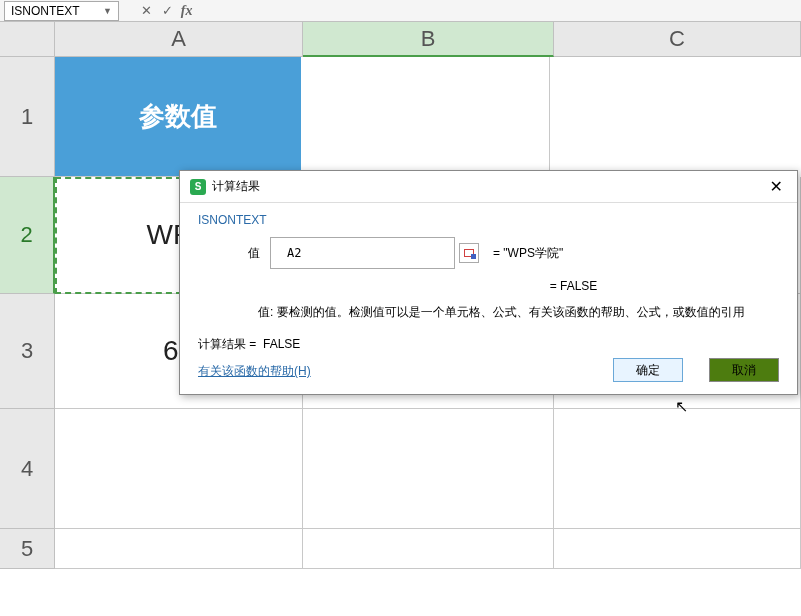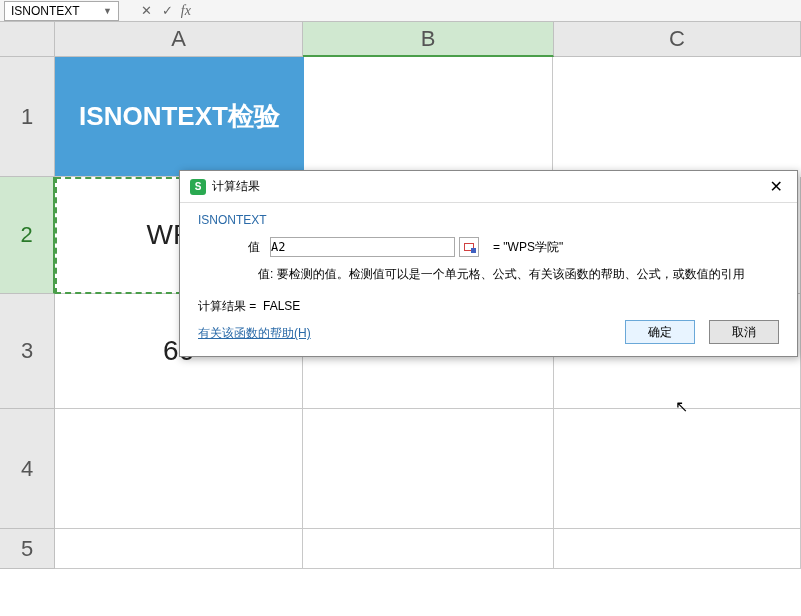--- a/index.html
+++ b/index.html
@@ -4,21 +4,21 @@
 <style>
   * { box-sizing: border-box; margin: 0; padding: 0; font-family: "Microsoft YaHei", Arial, sans-serif; }
   body { background: #fff; width: 801px; height: 616px; overflow: hidden; position: relative; }
 
   
   .formula-bar { display: flex; align-items: center; height: 22px; border-bottom: 1px solid #c0c0c0; background: #f5f5f5; }
   .name-box { width: 115px; height: 20px; border: 1px solid #aaa; background: #fff; font-size: 12px; padding: 2px 6px; font-family: monospace; margin-left: 4px; display: flex; align-items: center; justify-content: space-between; }
   .name-box-arrow { font-size: 9px; color: #666; }
   .fx-controls { display: flex; align-items: center; gap: 6px; margin-left: 20px; color: #666; font-size: 13px; }
   .fx-btn { cursor: pointer; padding: 0 2px; }
-  .fx-label { font-style: italic; font-family: serif; font-size: 14px; }
+  .fx-label { font-style: italic; font-family: serif; font-size: 14px; font-weight: bold; }
   .formula-input { flex: 1; height: 20px; border: 1px solid #aaa; background: #fff; font-size: 12px; padding: 2px 6px; font-family: monospace; margin: 0 4px; }
 
   
   .grid { position: relative; }
   .col-headers { display: flex; height: 35px; }
   .corner { width: 55px; background: #e8e8e8; border-right: 1px solid #c0c0c0; border-bottom: 1px solid #c0c0c0; }
   .col-header { background: #e8e8e8; border-right: 1px solid #c0c0c0; border-bottom: 1px solid #c0c0c0; display: flex; align-items: center; justify-content: center; font-size: 22px; color: #555; font-family: Arial; }
   .col-A { width: 248px; }
   .col-B { width: 251px; }
   .col-B.active { background: #d0e8d0; border-bottom: 2px solid #4a9e4a; }
@@ -46,32 +46,32 @@
   
   .dialog { position: absolute; left: 179px; top: 170px; width: 619px; background: #fff; border: 1px solid #888; box-shadow: 2px 2px 8px rgba(0,0,0,0.3); font-size: 12px; }
   .dialog-title { display: flex; align-items: center; justify-content: space-between; padding: 6px 10px; border-bottom: 1px solid #ddd; }
   .dialog-title-left { display: flex; align-items: center; gap: 6px; }
   .wps-icon { width: 16px; height: 16px; background: #2aa951; border-radius: 3px; display: flex; align-items: center; justify-content: center; color: #fff; font-size: 10px; font-weight: bold; }
   .close-btn { font-size: 16px; cursor: pointer; padding: 0 4px; }
   .dialog-body { padding: 10px 18px 14px 18px; }
   .func-name { color: #2a6aa8; font-size: 12px; margin-bottom: 10px; }
   .param-row { display: flex; align-items: center; margin-bottom: 8px; }
   .param-label { width: 72px; text-align: right; padding-right: 10px; }
-  .param-input { width: 185px; height: 20px; border: 1px solid #aaa; padding: 2px 0; font-family: monospace; font-size: 12px; }
+  .param-input { width: 185px; height: 32px; border: 1px solid #aaa; padding: 2px 16px; font-family: monospace; font-size: 12px; }
   .range-btn { width: 20px; height: 20px; border: 1px solid #aaa; margin-left: 4px; background: #fff; display: flex; align-items: center; justify-content: center; cursor: pointer; position: relative; }
   .range-btn-inner { width: 10px; height: 8px; border: 1px solid #d04040; position: relative; }
   .range-btn-inner::after { content: ""; position: absolute; right: -3px; bottom: -3px; width: 5px; height: 5px; background: #4060c0; }
   .param-eval { margin-left: 14px; }
   .result-line { margin: 10px 0 10px 0; text-align: center; padding-left: 170px; }
   .desc { margin-bottom: 8px; line-height: 1.6; }
   .desc-indent { padding-left: 60px; }
   .calc-result { margin-top: 14px; margin-bottom: 10px; }
   .help-link { color: #2a6aa8; text-decoration: underline; cursor: pointer; text-align: center; }
-  .dialog-buttons { position: absolute; right: 18px; bottom: 12px; display: flex; gap: 14px; }
-  .dlg-btn { width: 70px; height: 24px; border: 1px solid #888; background: #e5e5e5; cursor: pointer; font-size: 12px; display: flex; align-items: center; justify-content: center; }
+  .dialog-buttons { position: absolute; right: 18px; bottom: 12px; display: flex; gap: 26px; }
+  .dlg-btn { width: 70px; height: 24px; border: 1px solid #888; background: #4d7c0f; cursor: pointer; font-size: 12px; display: flex; align-items: center; justify-content: center; }
   .dlg-btn.primary { background: #e8f4ff; border-color: #6aa8d8; }
   .cursor { position: absolute; left: 495px; top: 226px; font-size: 16px; pointer-events: none; }
 </style>
 </head>
 <body>
 
 <div class="formula-bar">
   <div class="name-box">
     <span>ISNONTEXT</span>
     <span class="name-box-arrow">▼</span>
@@ -86,22 +86,22 @@
 <div class="grid">
   <div class="col-headers">
     <div class="corner"></div>
     <div class="col-header col-A">A</div>
     <div class="col-header col-B active">B</div>
     <div class="col-header col-C">C</div>
   </div>
 
   <div class="row row-1">
     <div class="row-header">1</div>
-    <div class="cell col-B">
-        <span>ISNONTEXT检验</span>
+    <div class="cell col-A">
+        <span>参数值</span>
       </div>
     <div class="cell col-C"></div>
   </div>
 
   <div class="row row-2">
     <div class="row-header active">2</div>
     <div class="cell col-A selected-src">
         <span class="cell-text">WPS</span>
       </div>
     <div class="cell col-B active-cell"></div>
@@ -143,20 +143,21 @@
   <div class="dialog-body">
     <div class="func-name">ISNONTEXT</div>
     <div class="param-row">
       <div class="param-label">值</div>
       <input class="param-input" value="A2" style="">
       <div class="range-btn">
           <div class="range-btn-inner"></div>
         </div>
       <div class="param-eval">= "WPS学院"</div>
     </div>
+    <div class="result-line">= FALSE</div>
     <div class="desc desc-indent">
       <span>值:</span>
       <span>要检测的值。检测值可以是一个单元格、公式、有关该函数的帮助、公式，或数值的引用</span>
     </div>
     <div class="calc-result">
       <span>计算结果 =</span>
       &nbsp;<span>FALSE</span>
     </div>
     <a class="help-link">有关该函数的帮助(H)</a>
     <div class="dialog-buttons">

